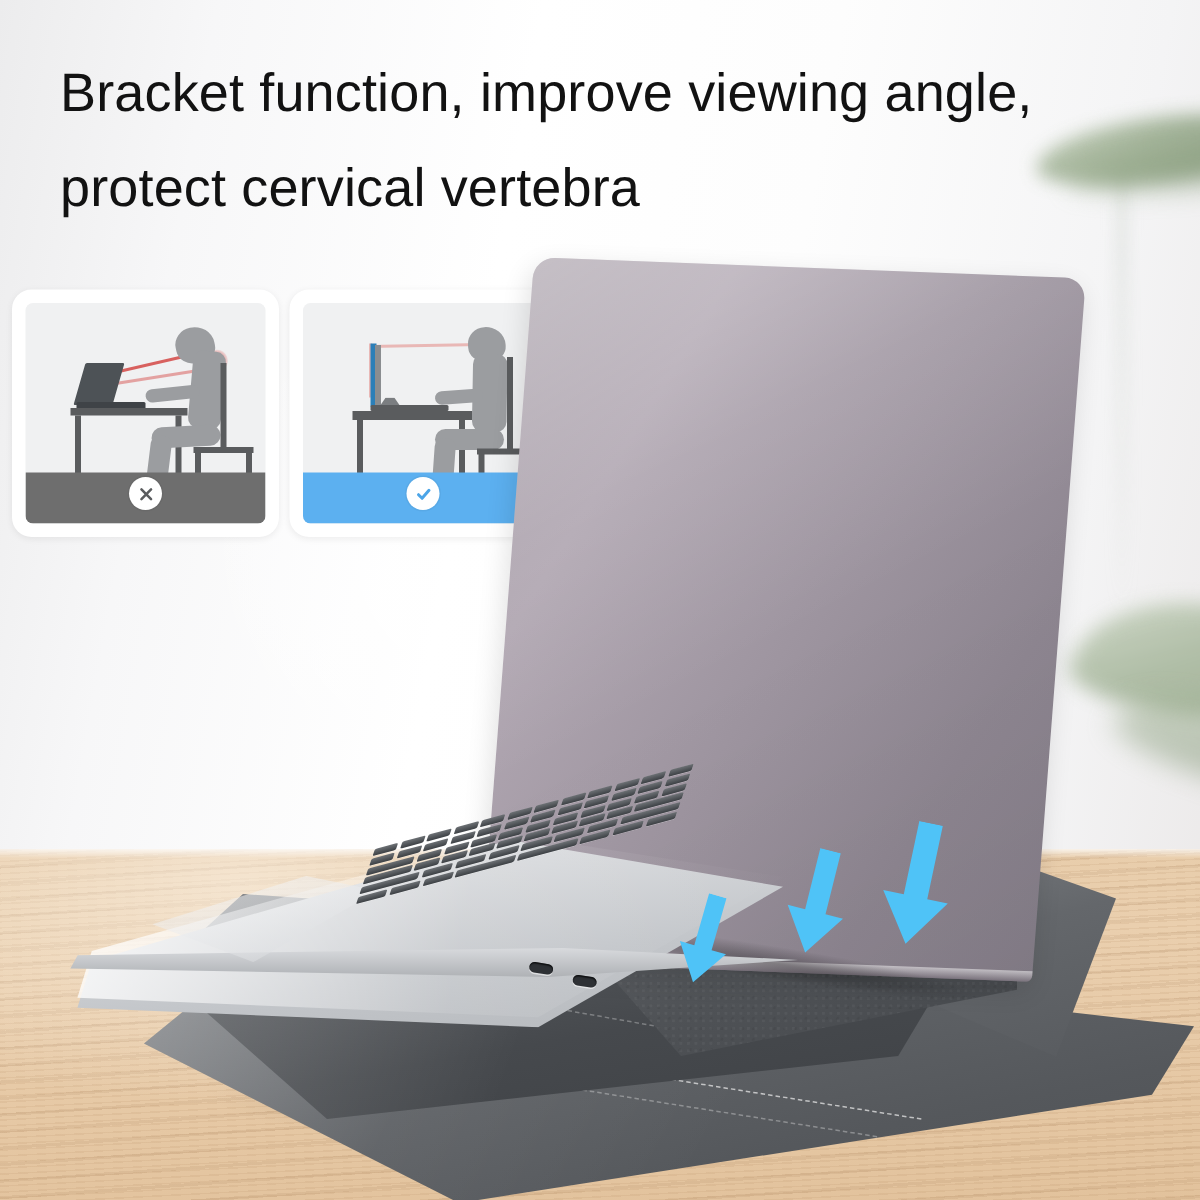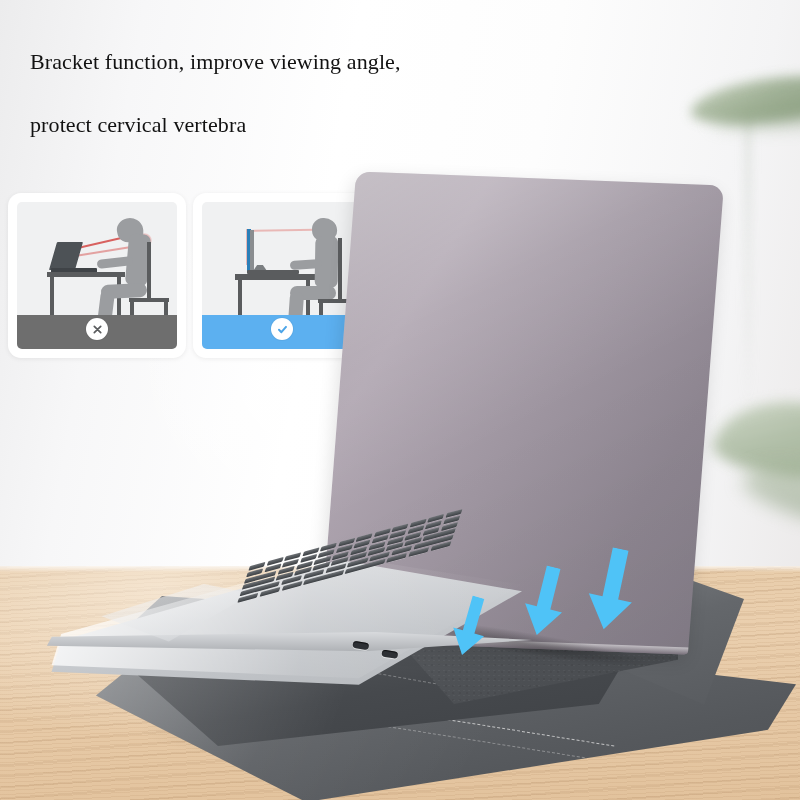--- a/index.html
+++ b/index.html
@@ -98,28 +98,27 @@
     position:absolute; left:0; top:0; width:800px; height:234px;
     background:radial-gradient(ellipse 60% 90% at 20% 10%, rgba(255,248,238,.55), rgba(255,255,255,0) 70%);
   }
   .desk-edge-hl {
     position:absolute; left:0; top:566px; width:800px; height:6px;
     background:linear-gradient(180deg, rgba(255,255,255,.75), rgba(255,255,255,0));
   }
 
   
   .headline {
-    position:absolute; left:30px; top:30px; width:660px;
+    position:absolute; left:40px; top:30px; width:660px;
     color:#121212;
-    font-size:22px;
+    font-size:36px;
     line-height:63px;
     letter-spacing:.1px;
     white-space:pre-line;
     font-weight:400;
-    font-family:Liberation Serif, serif;
   }
 
   
   .cards {
     position:absolute; left:8px; top:193px;
     display:flex; gap:7px;
   }
   .card {
     position:relative;
     width:178px; height:165px;

